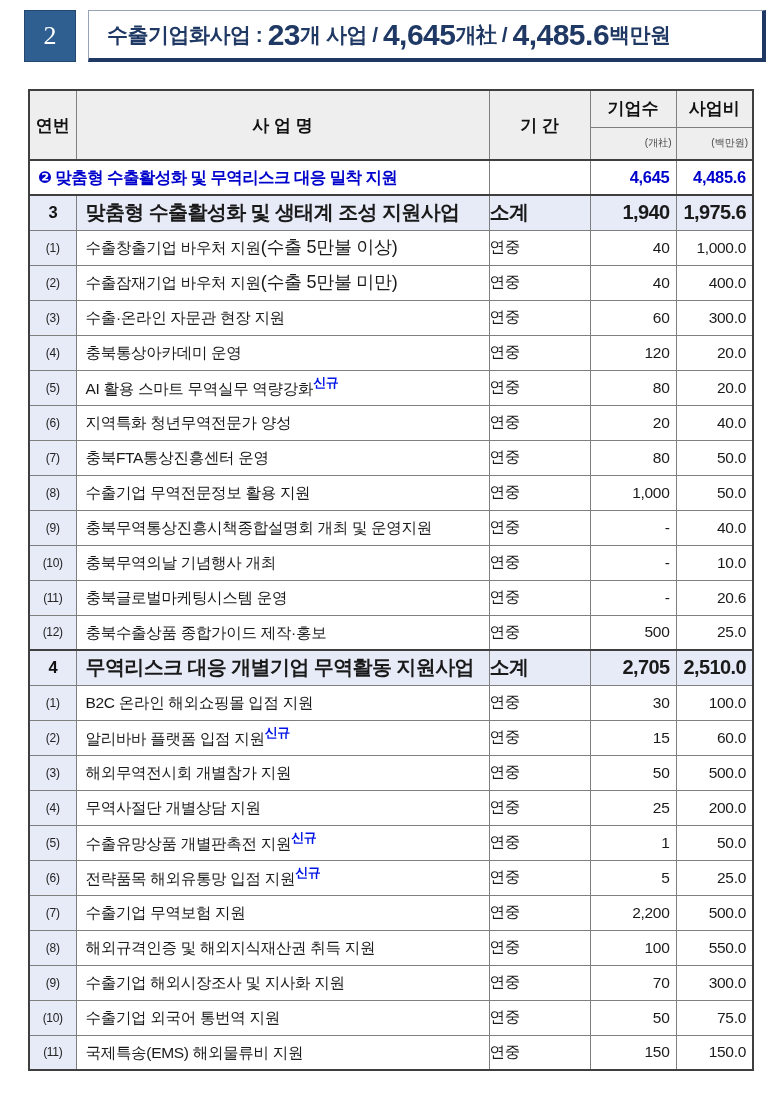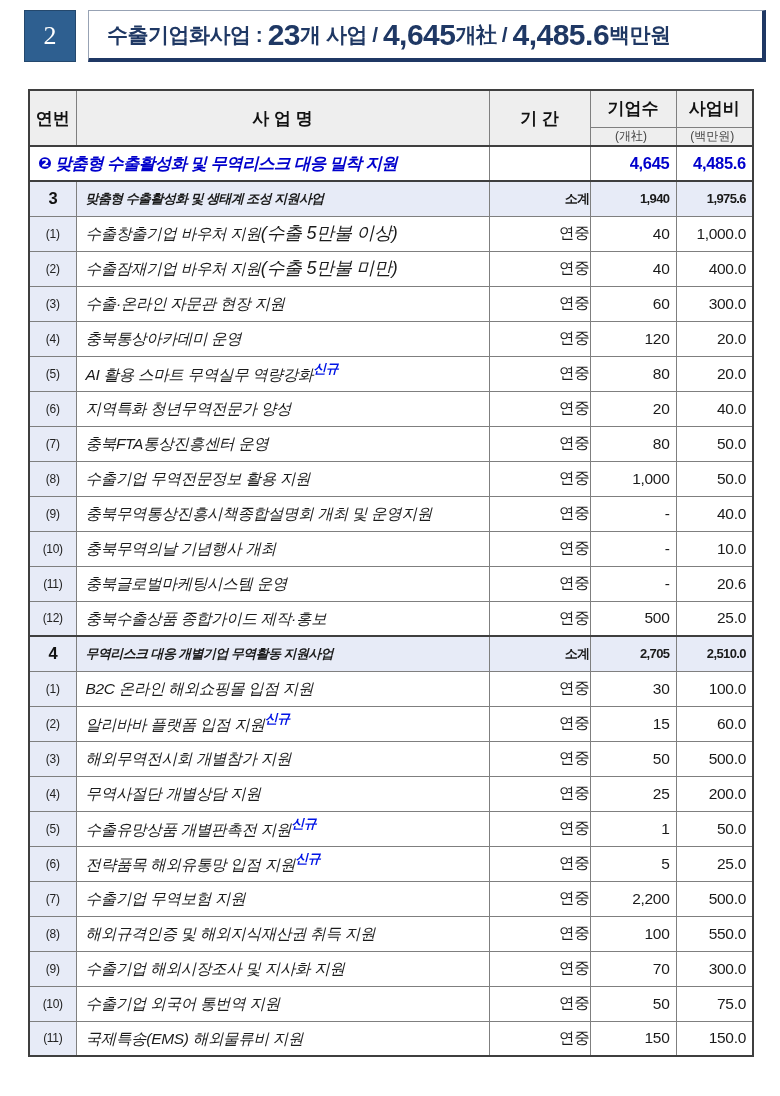--- a/index.html
+++ b/index.html
@@ -25,34 +25,34 @@
     border-collapse:collapse; table-layout:fixed;
     border:2px solid #3f3f3f; }
   col.c1 { width:47px; } col.c2 { width:413px; } col.c3 { width:101px; }
   col.c4 { width:86px; } col.c5 { width:77px; }
   th, td { border:1px solid #7f7f7f; overflow:hidden; white-space:nowrap; }
 
   thead { border-bottom:2px solid #3f3f3f; }
   thead th { background:#eeeeee; font-size:17px; font-weight:700; color:#111;
     text-align:center; }
   thead tr.r1 th { height:37px; }
-  thead tr.r2 th { height:19px; font-size:12px; font-weight:400; color:#444;
-    text-align:center; padding-right:4px; }
+  thead tr.r2 th { height:33px; font-size:10px; font-weight:400; color:#444;
+    text-align:right; padding-right:4px; }
 
   tbody td { height:35px; font-size:15.5px; color:#1a1a1a; letter-spacing:-0.3px; }
   td.c-no { background:#e7ebf7; text-align:center; font-size:12px; color:#222; }
-  td.c-name { text-align:left; padding-left:9px;font-style:italic; }
-  td.c-period { text-align:right; }
+  td.c-name { text-align:left; padding-left:9px; }
+  td.c-period { text-align:left; }
   td.c-num { text-align:right; padding-right:6px; }
 
   tr.total td { color:#0000cc; font-weight:700; font-size:16.5px; }
   tr.total td.c-name { padding-left:8px; letter-spacing:-0.6px; }
 
   tr.subtotal { border-top:2px solid #3f3f3f; }
-  tr.subtotal td { background:#e7ebf7; font-weight:700; font-size:13px;
+  tr.subtotal td { background:#e7ebf7; font-weight:700; font-size:20px;
     letter-spacing:-0.6px; }
   tr.subtotal td.c-no { font-size:16.5px; color:#111; }
 
   .nm-sub { font-size:18px; }
   sup.new { color:#0014e6; font-weight:700; font-size:13px;
     position:relative; top:-1px; letter-spacing:-0.5px; }
 </style>
 </head>
 <body>
 

